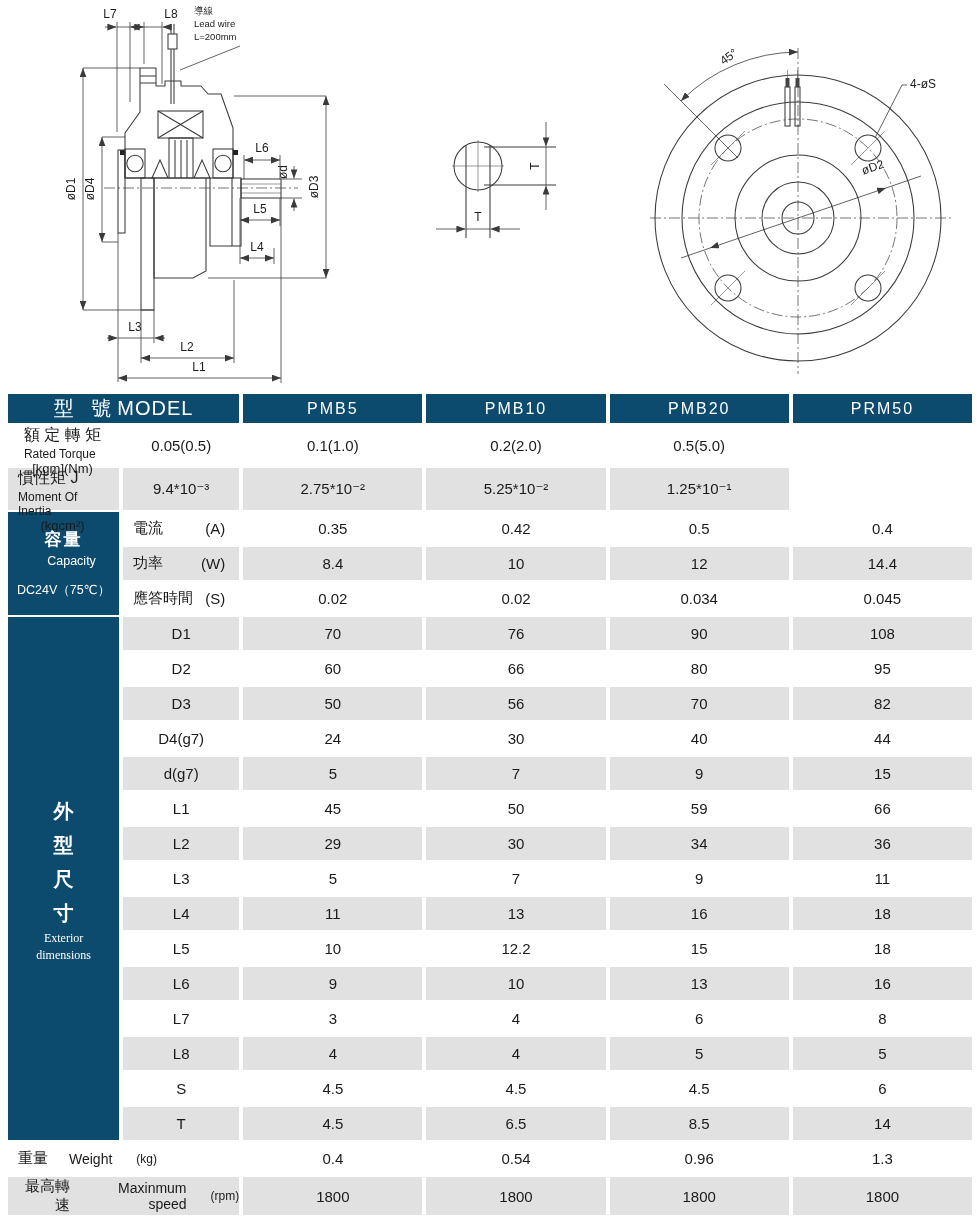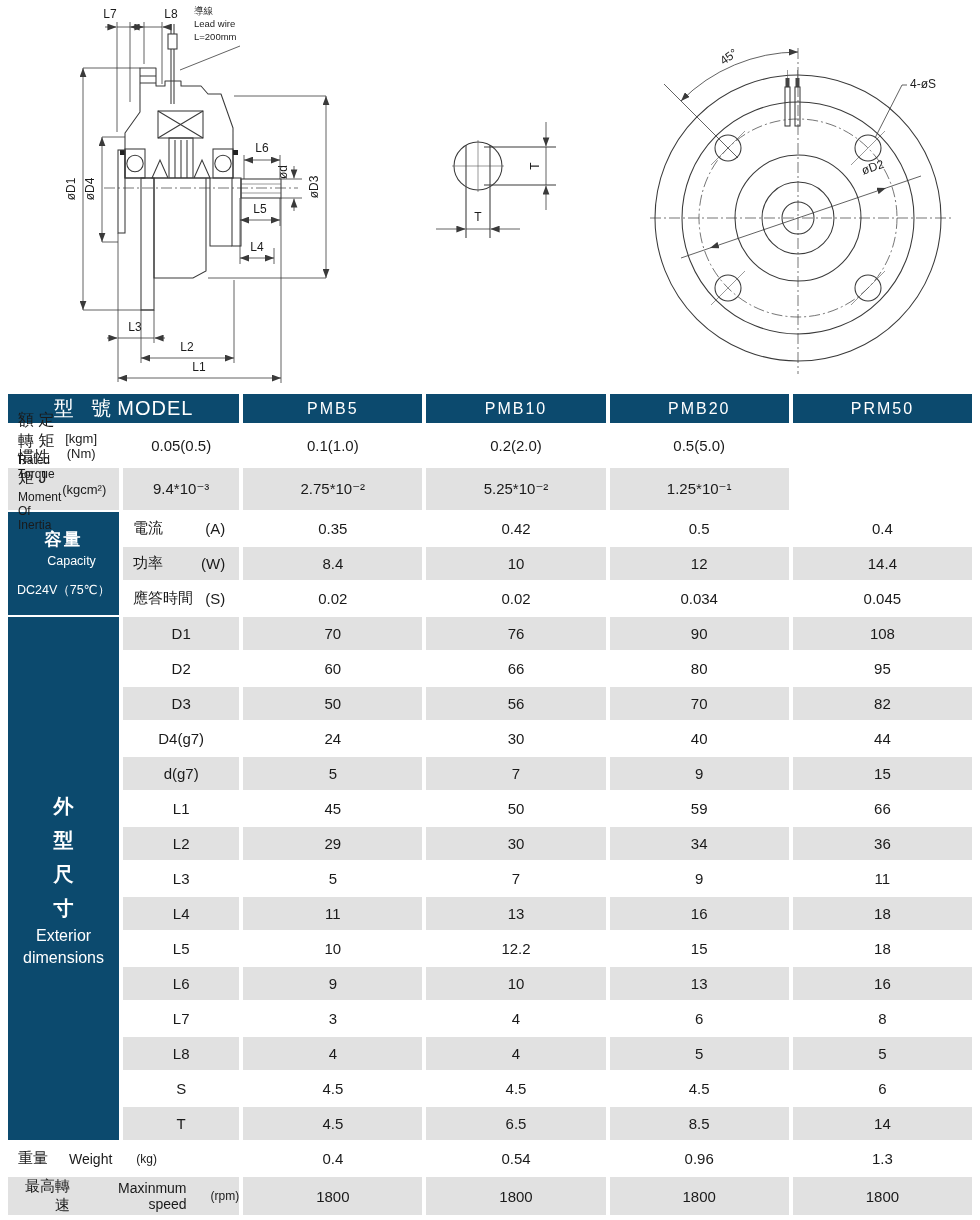--- a/index.html
+++ b/index.html
@@ -34,34 +34,34 @@
   tr.h43 td{height:41px;}
   tr.h44 td{height:42px;}
   tr.h33 td{height:33px;}
   tr.h31 td{height:25px;}
   .model-cell{text-align:center;}
   .model-zh{font-size:20px;letter-spacing:6px;}
   .model-en{font-size:20px;letter-spacing:1px;}
   .col-h{text-align:center;font-size:16px;letter-spacing:2px;}
   .val{text-align:center;font-size:15px;color:#1a1a1a;}
   .name-cell{display:flex;align-items:center;justify-content:space-between;
-    padding:0 12px 0 10px;height:100%;}
+    padding:0 12px 0 10px;height:100%;flex-direction:column;}
   td.flexcell{display:flex;}
   .nm-zh{font-size:16px;}
   .nm-en{font-size:12px;margin-top:1px;}
   .nm-unit{width:108px;text-align:center;font-size:13px;}
   .blk{text-align:center;}
   .blk-zh{font-size:17px;font-weight:bold;letter-spacing:2px;}
   .blk-en{font-size:12.5px;margin-top:3px;padding-left:16px;}
   .blk-cond{font-size:12.5px;margin-top:14px;}
   .cap-label{padding:0 14px 0 10px;}
   .cap-flex{display:flex;justify-content:space-between;align-items:center;font-size:15px;}
   .dim-label{text-align:center;font-size:15px;}
   .dims-zh{font-size:20px;font-weight:bold;line-height:1.7;}
-  .dims-en{font-size:16px;line-height:1.35;}
+  .dims-en{font-size:12px;line-height:1.35;font-family:Liberation Serif, serif;}
   .tail-label{padding-left:10px;}
   .tail-flex{display:flex;align-items:center;gap:21px;text-align:right;}
   .w-zh{font-size:15px;}
   .w-en{font-size:14px;}
   .w-unit{font-size:12px;margin-left:3px;}
 </style>
 </head>
 <body>
 
 <div class="drawings">

